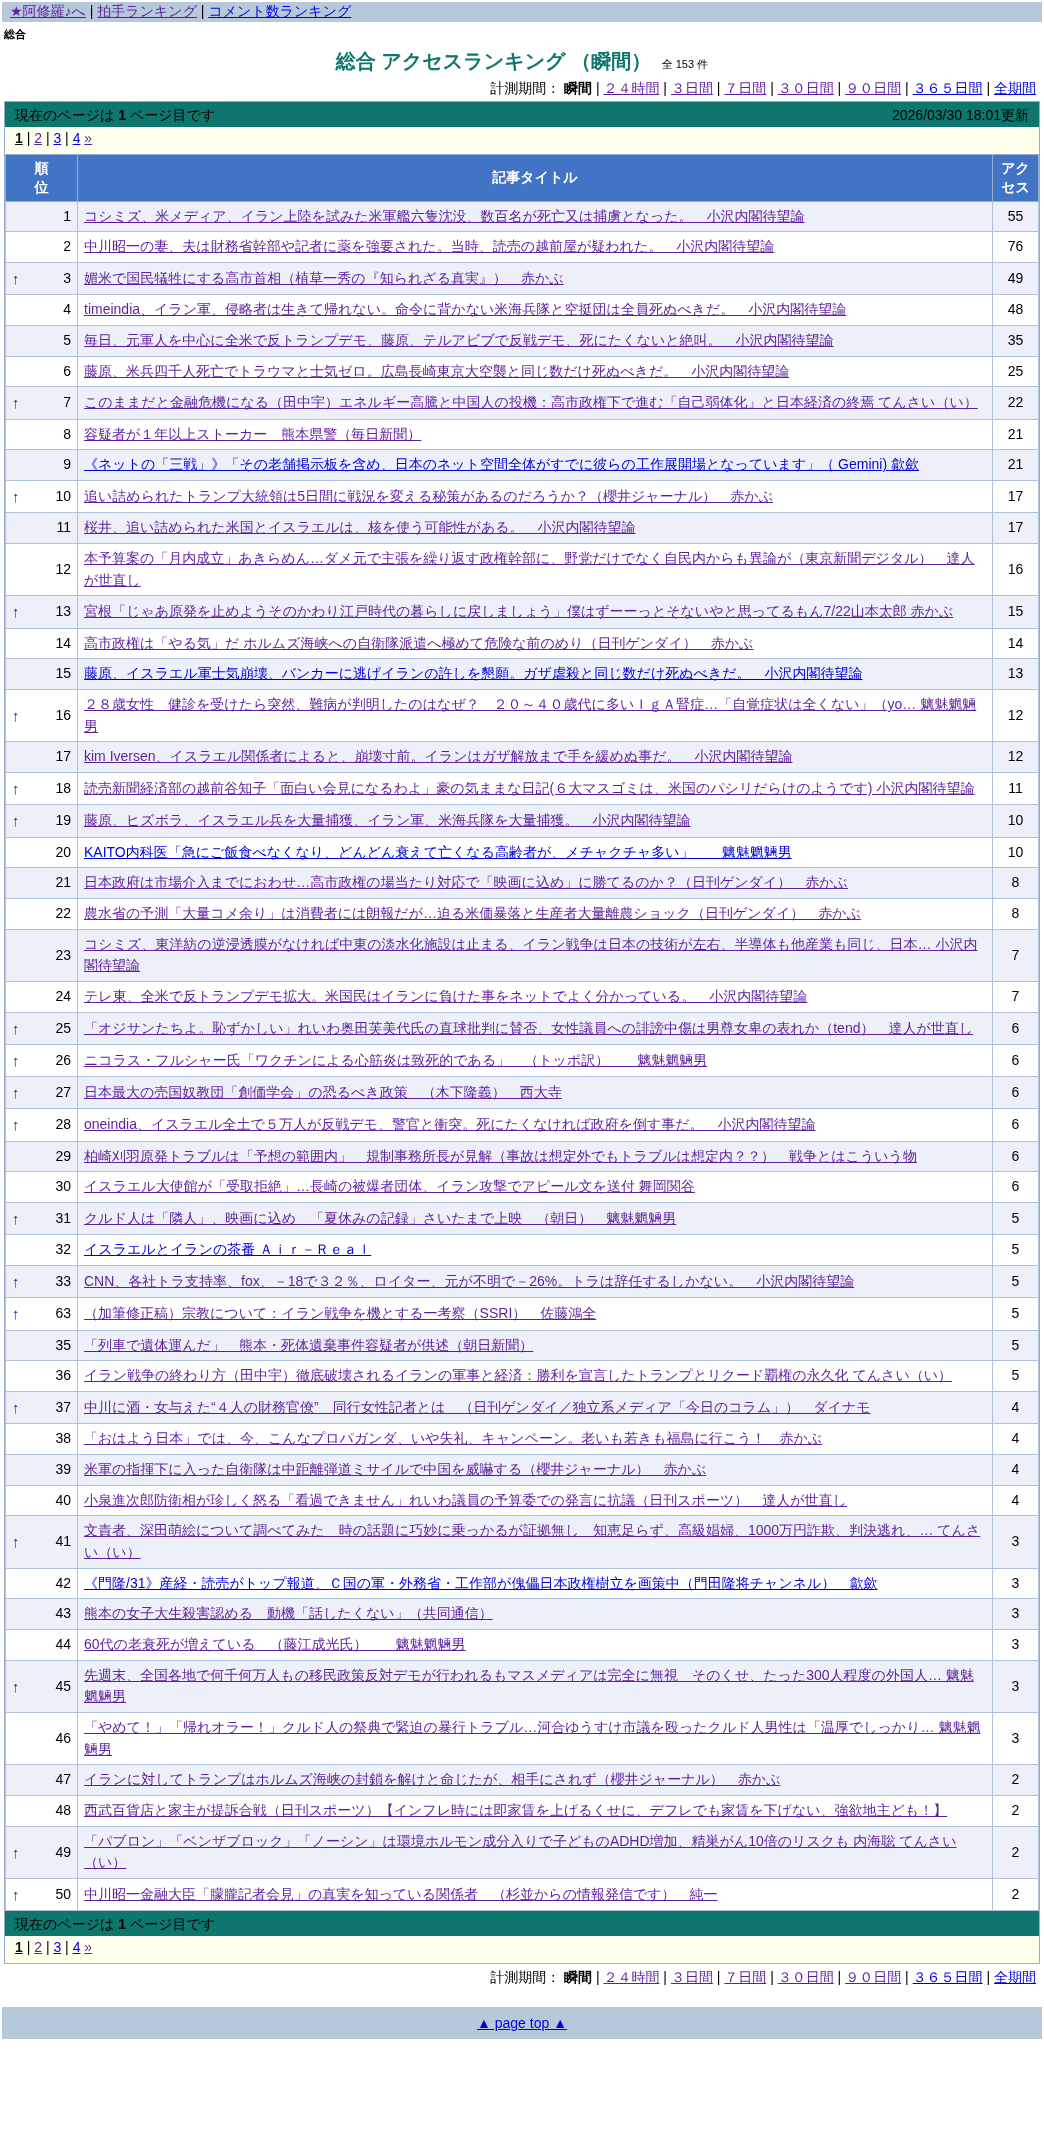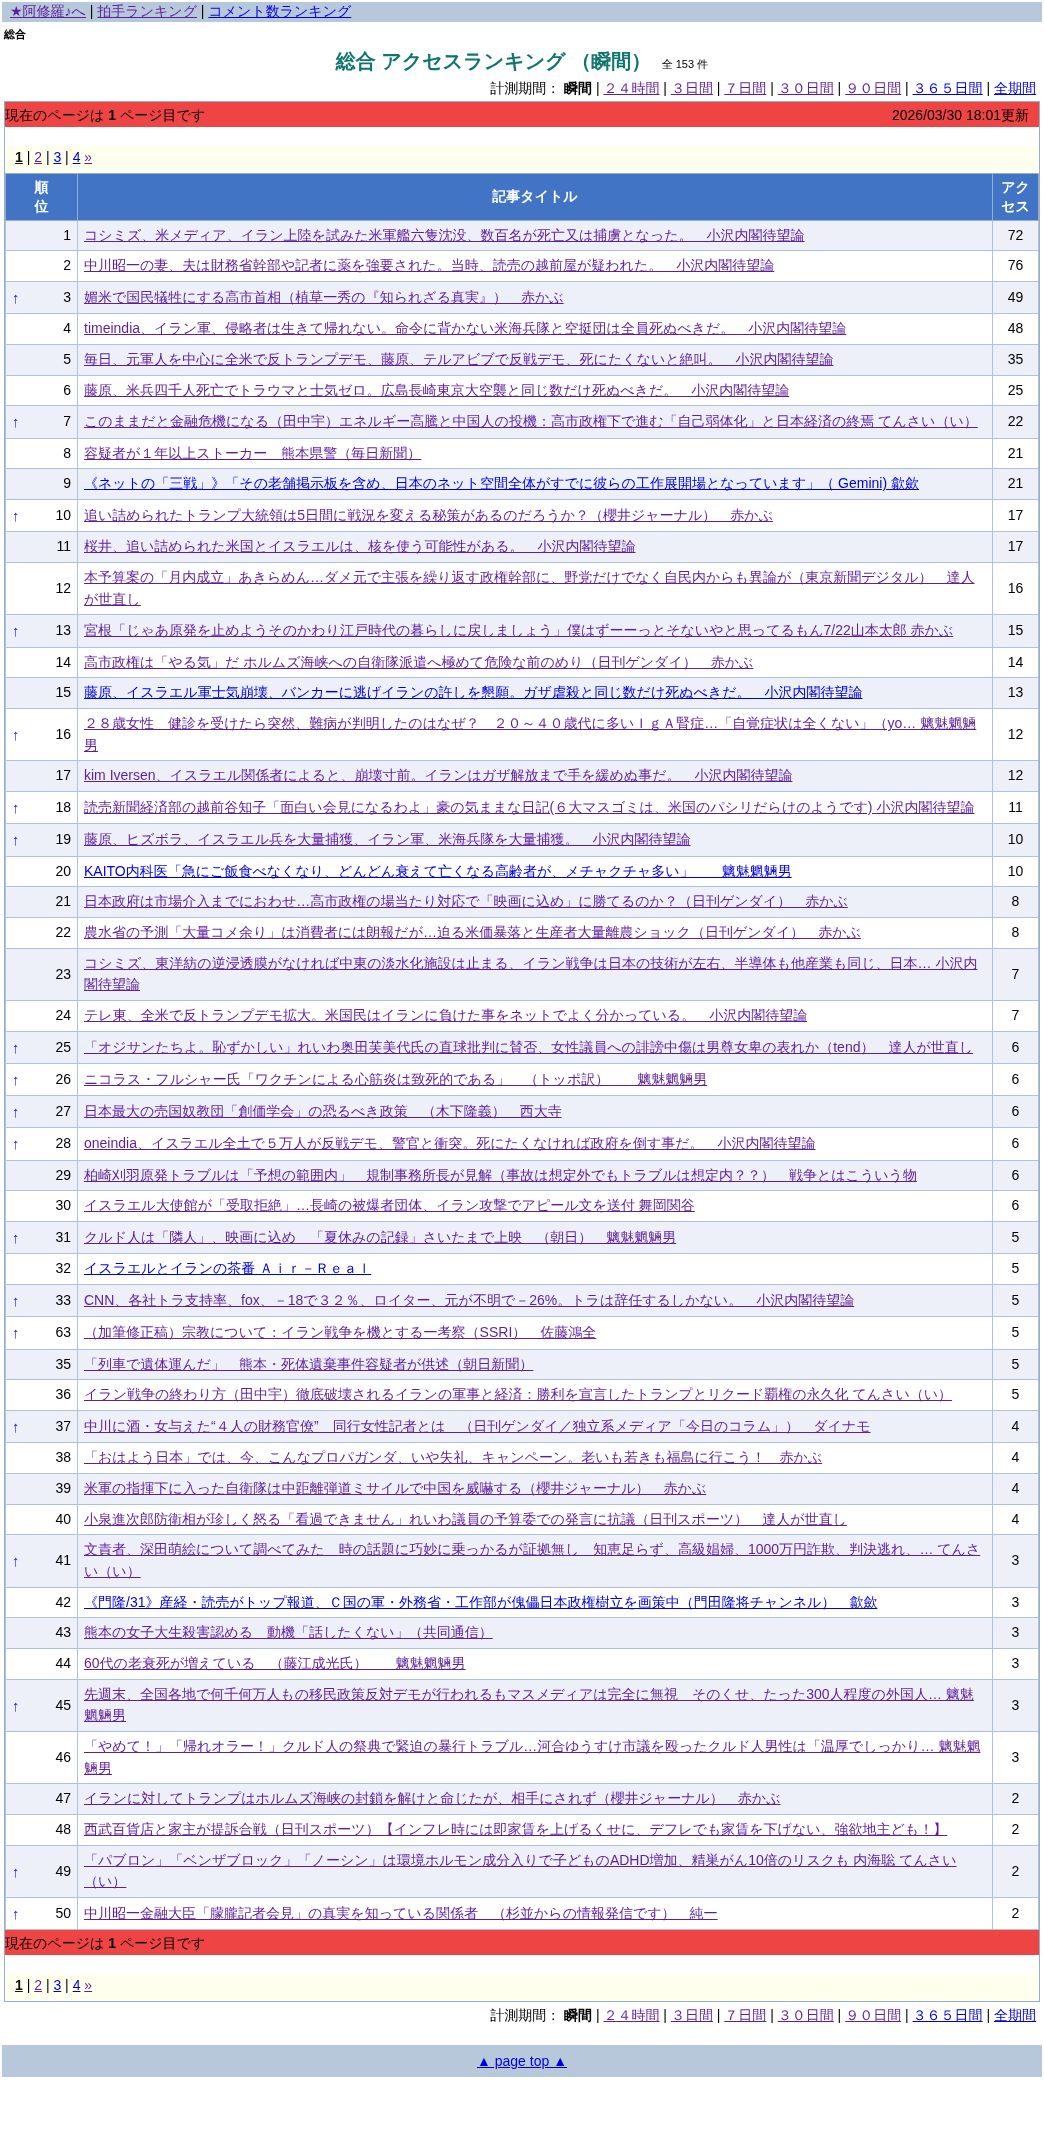--- a/index.html
+++ b/index.html
@@ -15,24 +15,24 @@
   .section-label{font-size:11px;font-weight:bold;margin:5px 4px 0 4px;}
 
   .title-wrap{text-align:center;margin-top:6px;}
   .page-title{color:#0f766e;font-weight:bold;font-size:20px;}
   .total{font-size:11px;margin-left:6px;}
 
   .period-line{text-align:right;font-size:14px;margin:5px 8px 3px 8px;}
   .period-line .current{font-weight:bold;}
 
   .content-box{margin:0 4px;border:1px solid #94AECB;}
-  .info-bar{background:#ef4444;padding:5px 10px 2px 0;font-size:14px;
+  .info-bar{background:#0f766e;padding:5px 10px 2px 10px;font-size:14px;
     display:flex;justify-content:space-between;}
   .info-bar b{font-weight:bold;}
-  .pagination{background:#FFFFEE;padding:3px 10px 8px 10px;font-size:14px;margin-top:19px;}
+  .pagination{background:#FFFFEE;padding:3px 10px 8px 10px;font-size:14px;}
   .pg-current{font-weight:bold;text-decoration:underline;color:#111;}
 
   table.rank{width:100%;border-collapse:collapse;font-size:14px;table-layout:fixed;}
   table.rank th{background:#4174C4;color:#fff;font-weight:bold;
     border:1px solid #94AECB;padding:4px 2px;text-align:center;font-size:14px;}
   table.rank th .vwrap{display:inline-block;max-width:1.25em;word-break:break-all;line-height:1.35;}
   table.rank th .vwrap2{display:inline-block;max-width:2.3em;word-break:break-all;line-height:1.35;}
   table.rank td{border:1px solid #AFC2D9;padding:4px 6px;vertical-align:middle;line-height:1.55;}
   col.c-rank{width:72px;} col.c-access{width:46px;}
   tr.odd td{background:#EDF0F8;}
@@ -93,21 +93,21 @@
       </thead>
       <tbody>
           <tr class="odd">
             <td class="rank-cell">
               <div class="rank-inner">
                 <span class="up-arrow"></span>
                 <span class="rank-num">1</span>
               </div>
             </td>
             <td class="title-cell"><a class="lk-v">コシミズ、米メディア、イラン上陸を試みた米軍艦六隻沈没、数百名が死亡又は捕虜となった。　小沢内閣待望論</a></td>
-            <td class="access-cell">72</td>
+            <td class="access-cell">55</td>
           </tr>
           <tr class="even">
             <td class="rank-cell">
               <div class="rank-inner">
                 <span class="up-arrow"></span>
                 <span class="rank-num">2</span>
               </div>
             </td>
             <td class="title-cell"><a class="lk-v">中川昭一の妻、夫は財務省幹部や記者に薬を強要された。当時、読売の越前屋が疑われた。　小沢内閣待望論</a></td>
             <td class="access-cell">76</td>

